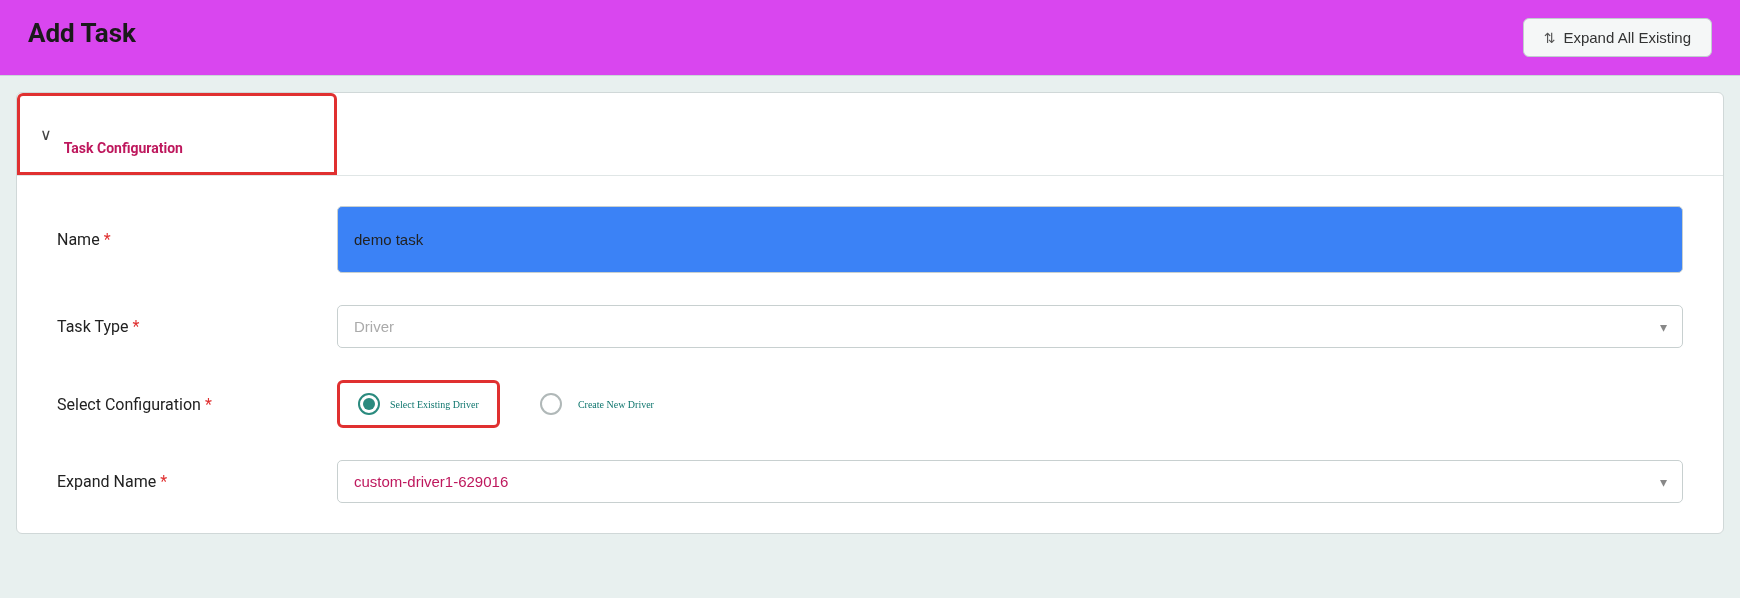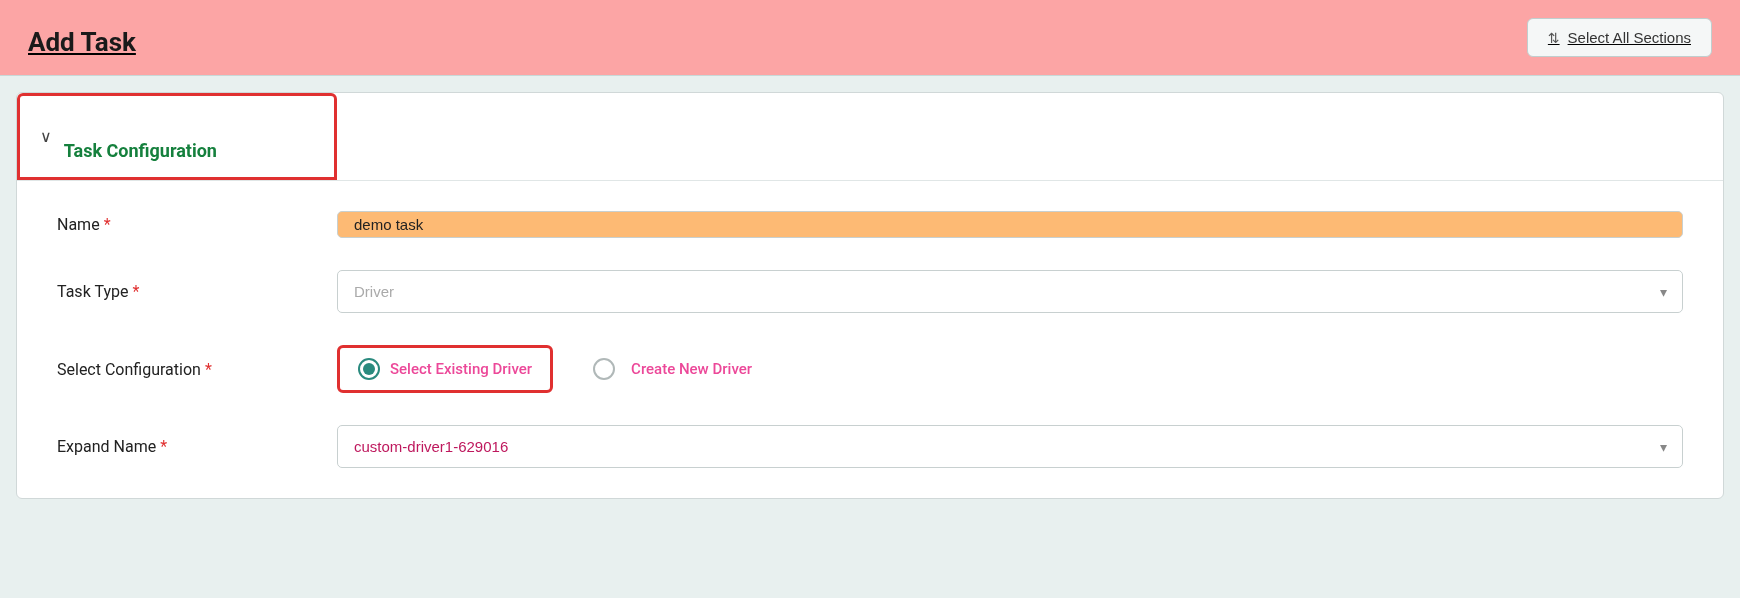--- a/index.html
+++ b/index.html
@@ -20,27 +20,26 @@
       width: 1740px;
       height: 598px;
       display: flex;
       flex-direction: column;
       background: #e8f0ef;
     }
 
     
     .header {
       display: flex;
-      align-items: flex-end;
+      align-items: flex-start;
       justify-content: space-between;
       padding: 18px 28px;
-      background: #fca5a5;
+      background: #d946ef;
       border-bottom: 1px solid #c8d8d7;
       min-height: 70px;
-      text-decoration: underline;
     }
 
     .header-title {
       font-size: 26px;
       font-weight: 700;
       color: #1a1a1a;
     }
 
     .expand-btn {
       display: flex;
@@ -81,23 +80,23 @@
       min-width: 320px;
     }
 
     .section-header .chevron-down {
       font-size: 16px;
       color: #444;
       margin-right: 12px;
     }
 
     .section-header-label {
-      font-size: 18px;
+      font-size: 14px;
       font-weight: 700;
-      color: #15803d;
+      color: #be185d;
       margin-top: 28px;
     }
 
     .section-body {
       padding: 30px 40px;
       border-top: 1px solid #e0e6e6;
     }
 
     
     .form-row {
@@ -126,26 +125,26 @@
       font-size: 16px;
     }
 
     .form-control-area {
       flex: 1;
     }
 
     
     .text-input {
       width: 100%;
-      padding: 4px 16px;
+      padding: 24px 16px;
       border: 1px solid #c8d0d0;
       border-radius: 5px;
       font-size: 15px;
       color: #222;
-      background: #fdba74;
+      background: #3b82f6;
       outline: none;
     }
 
     
     .select-input {
       width: 100%;
       padding: 12px 16px;
       border: 1px solid #c8d0d0;
       border-radius: 5px;
       font-size: 15px;
@@ -213,40 +212,41 @@
 
     .radio-circle.checked::after {
       content: '';
       width: 12px;
       height: 12px;
       border-radius: 50%;
       background: #2a8a7e;
     }
 
     .radio-label {
-      font-size: 15px;
-      color: #ec4899;
+      font-size: 10px;
+      color: #0f766e;
       font-weight: 500;
+      font-family: Liberation Serif, serif;
     }
 
     
     .select-input.has-value {
       color: #be185d;
     }
   </style>
 </head>
 <body>
 
 <div class="page-container">
 
   <div class="header">
     <span class="header-title">Add Task</span>
     <button class="expand-btn">
       <span class="chevron-icon">⇅</span>
-      <span>Select All Sections</span>
+      <span>Expand All Existing</span>
     </button>
   </div>
 
   <div class="section-container">
 
     <div class="section-header">
       <span class="chevron-down">∨</span>
       <span class="section-header-label">Task Configuration</span>
     </div>
 

